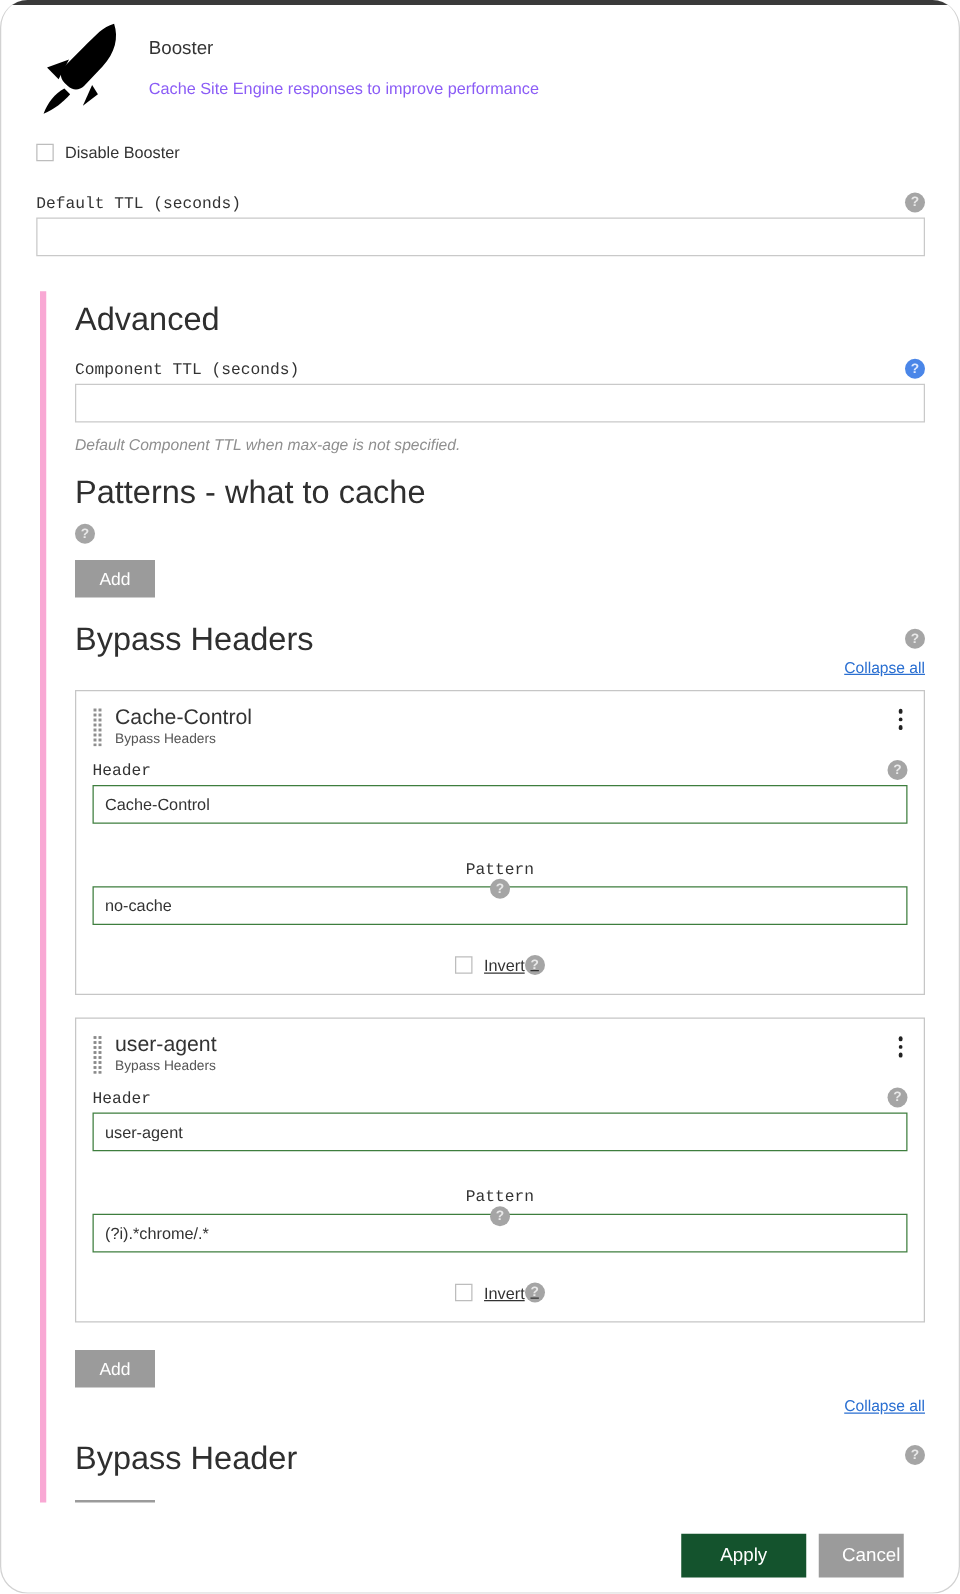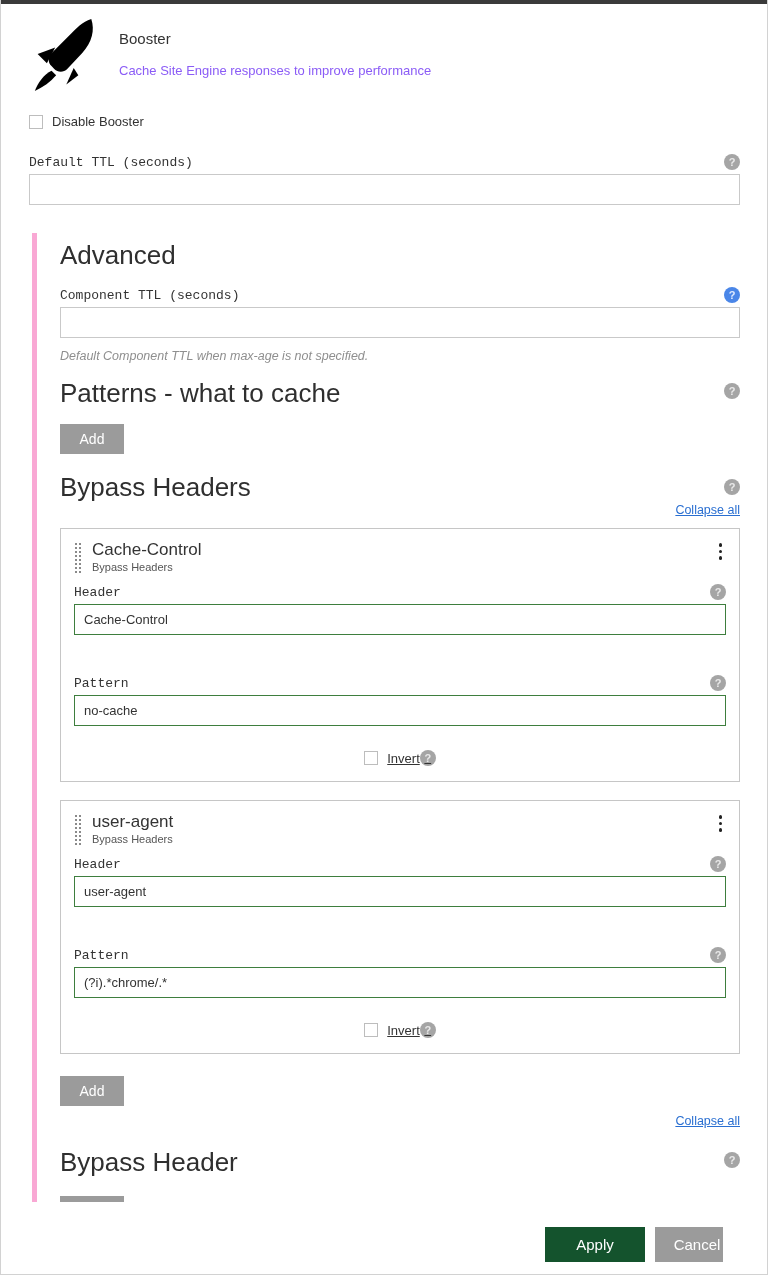--- a/index.html
+++ b/index.html
@@ -1,21 +1,21 @@
 <!DOCTYPE html>
 <html><head>
 <meta charset="utf-8">
 <style>
   * { margin:0; padding:0; box-sizing:border-box; }
   html,body { background:#fff; }
   body { font-family:"Liberation Sans","DejaVu Sans",sans-serif; color:#333; }
 
   .page { position:relative; width:768px; height:1275px; margin:0 auto; background:#fff;
           border-left:1px solid #d2d2d2; border-right:1px solid #d2d2d2; border-bottom:1px solid #d2d2d2;
-          overflow:hidden; }
+          overflow:hidden;border-radius:22px; }
   .topbar { height:4px; background:#3a3a3a; width:100%; }
 
   .content { padding:0 27px 0 28px; }
 
   
   .app-header { display:flex; align-items:flex-start; margin-top:14px; }
   .rocket { width:82px; height:74px; flex:0 0 auto; }
   .app-titles { margin:12px 0 0 8px; }
   .app-title { font-size:15px; color:#333; }
   .app-subtitle { font-size:13px; color:#8b5cf6; margin-top:16px; }
@@ -41,21 +41,21 @@
 
   
   .advanced-group { margin-top:28px; margin-left:3px; border-left:5px solid #f9a8d4;
                     padding-left:23px; height:969px; overflow:hidden; }
   h1.section-heading { font-size:26px; font-weight:400; color:#2f2f2f; line-height:36px; }
   .pt4 { padding-top:4px; }
   .section-head-row { display:flex; align-items:flex-start; justify-content:space-between; }
   .section-head-row .help-icon { margin-top:8px; }
   .section-head-row.tight h1 { line-height:32px; }
 
-  .mt13 { margin-top:13px; } .mt12 { margin-top:12px; }
+  .mt13 { margin-top:13px; } .mt12 { margin-top:12px;flex-direction:column; }
   .mt17 { margin-top:17px; } .mt16 { margin-top:16px; } .mt22 { margin-top:22px; }
   .mt8  { margin-top:8px; }  .mt14 { margin-top:14px; } .mt9 { margin-top:9px; } .mt18 { margin-top:18px; }
 
   .note { font-size:12.5px; font-style:italic; color:#8f8f8f; margin-top:11px; }
 
   .btn { display:inline-block; border:none; cursor:pointer; color:#fff; text-align:center;
          font-family:"Liberation Sans",sans-serif; }
   .btn-add { background:#9b9b9b; width:64px; height:30px; font-size:14px; }
   .collapse-row { display:flex; justify-content:flex-end; height:16px; }
   .collapse-link { font-size:12.5px; color:#2a6fd1; text-decoration:underline; cursor:pointer; }
@@ -66,21 +66,21 @@
   .drag-handle { width:8px; height:31px; margin:2px 10px 0 0; flex:0 0 auto;
                  background-image:radial-gradient(#8a8a8a 1.1px, transparent 1.3px);
                  background-size:4px 4px; background-position:0 0; }
   .card-titles { flex:1 1 auto; }
   .card-title { font-size:17px; color:#333; line-height:19px; }
   .card-subtitle { font-size:11px; color:#555; margin-top:2px; }
   .kebab { display:flex; flex-direction:column; align-items:center; gap:3px; padding:3px 4px; cursor:pointer; }
   .kebab i { width:3.5px; height:3.5px; border-radius:50%; background:#222; display:block; }
 
   .card .field-label-row.first { margin-top:10px; }
-  .card .field-label-row.pattern { margin-top:39px; }
+  .card .field-label-row.pattern { margin-top:29px;flex-direction:column; }
   .invert-row { display:flex; align-items:center; justify-content:center; margin-top:23px; height:18px;text-decoration:underline; }
   .invert-row .checkbox-row { margin-top:0; }
 
   
   .footer { display:flex; justify-content:flex-end; gap:10px; padding-right:44px; margin-top:25px; }
   .btn-apply { background:#14532d; width:100px; height:35px; font-size:15px; }
   .btn-cancel { background:#9b9b9b; width:68px; height:35px; font-size:15px;padding-left:16px; }
 </style>
 </head>
 <body>

